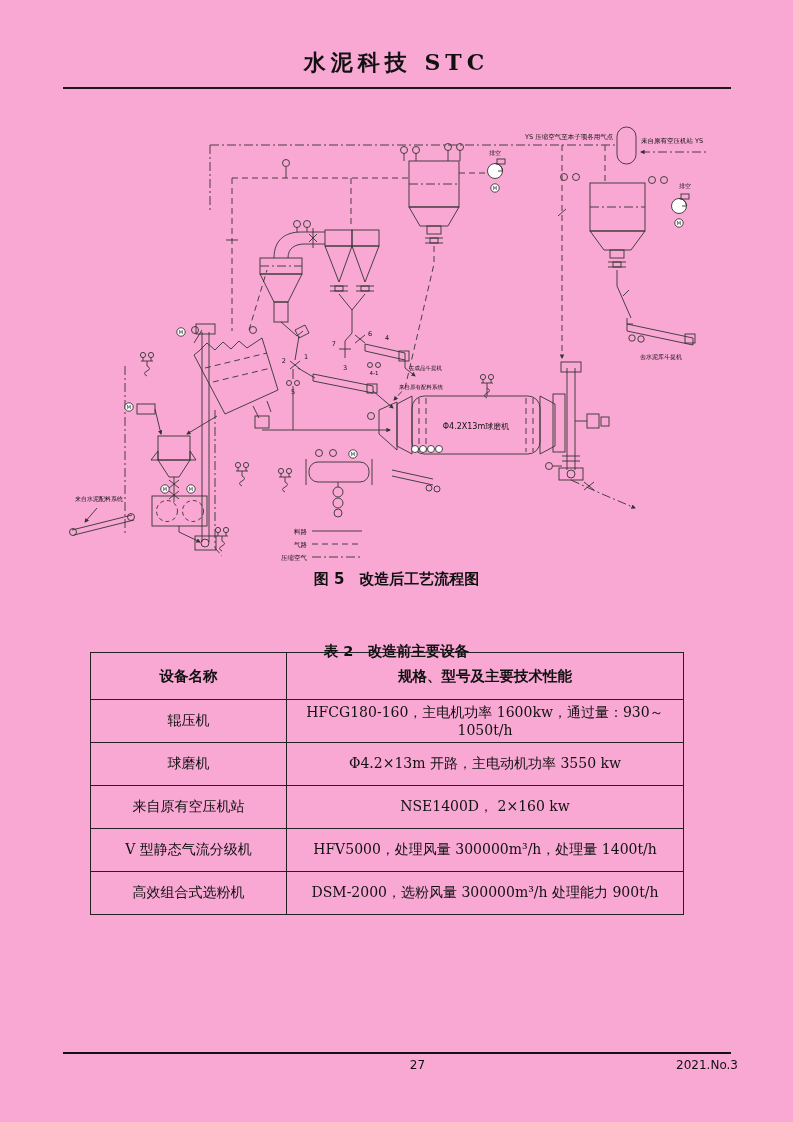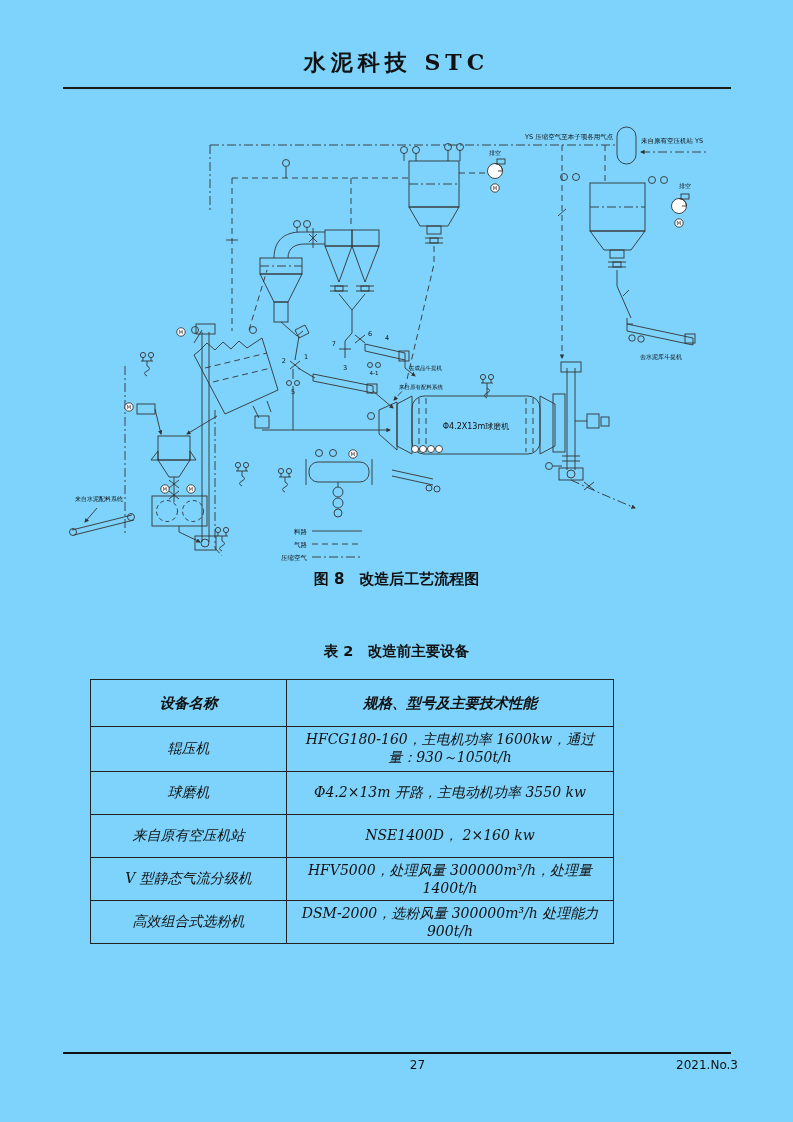--- a/index.html
+++ b/index.html
@@ -1,34 +1,34 @@
 <!DOCTYPE html>
 <html><head>
 <meta charset="utf-8">
 <style>
   html,body{margin:0;padding:0;background:#888;}
-  .page{position:relative;width:793px;height:1122px;background:#7dd3fc;margin:0 auto;
+  .page{position:relative;width:793px;height:1122px;background:#f9a8d4;margin:0 auto;
         font-family:"DejaVu Serif","Liberation Serif",serif;color:#111;overflow:hidden;}
   .journal-title{position:absolute;top:48px;left:0;width:100%;text-align:center;
         font-size:22px;font-weight:bold;letter-spacing:5px;font-family:"DejaVu Serif",serif;}
   .header-rule{position:absolute;top:87px;left:63px;width:668px;height:2px;background:#1a1a1a;}
   .figure-wrap{position:absolute;top:118px;left:57px;width:680px;height:470px;text-align:center;}
   svg{display:block;}
   svg text{font-family:"DejaVu Sans","Liberation Sans",sans-serif;fill:#111;}
   .ln{stroke:#333;stroke-width:0.9;fill:none;}
   .dash{stroke-dasharray:6 4;}
   .dashdot{stroke-dasharray:9 3 2 3;}
   .dc{stroke-dasharray:4 3;}
   .fw{fill:#fff;}
   .fig-caption{position:absolute;top:570px;left:0;width:100%;text-align:center;
         font-size:15px;font-weight:bold;font-family:"DejaVu Sans",sans-serif;}
   .table-title{position:absolute;top:642px;left:0;width:100%;text-align:center;
         font-size:14.5px;font-weight:bold;font-family:"DejaVu Sans",sans-serif;}
-  table.spec{position:absolute;top:679px;left:90px;width:524px;border-collapse:collapse;
-        font-size:14px;font-style:italic;}
+  table.spec{position:absolute;top:652px;left:90px;width:594px;border-collapse:collapse;
+        font-size:14px;}
   table.spec th,table.spec td{border:1.5px solid #222;text-align:center;padding:4px 6px;}
   table.spec th{height:38px;font-size:14.5px;}
   table.spec td{height:34px;}
   td.c1{width:183px;}
   .footer-rule{position:absolute;top:1052px;left:63px;width:668px;height:2px;background:#111;}
   .footer-page{position:absolute;top:1058px;left:0;width:100%;text-align:center;font-size:12px;
         font-family:"DejaVu Sans",sans-serif;margin-left:21px;}
   .footer-issue{position:absolute;top:1058px;right:55px;font-size:12px;
         font-family:"DejaVu Sans",sans-serif;}
 </style>
@@ -313,21 +313,21 @@
       <text x="250" y="416" font-size="6.5" text-anchor="end">料路</text>
       <path class="ln" d="M255,413 H305"></path>
       <text x="250" y="429" font-size="6.5" text-anchor="end">气路</text>
       <path class="ln dash" d="M255,426 H305"></path>
       <text x="250" y="442" font-size="6.5" text-anchor="end">压缩空气</text>
       <path class="ln dashdot" d="M255,439 H305"></path>
     </g>
   </svg>
   </div>
 
-  <div class="fig-caption">图 8　改造后工艺流程图</div>
+  <div class="fig-caption">图 5　改造后工艺流程图</div>
 
   <div class="table-title">表 2　改造前主要设备</div>
 
   <table class="spec">
     <tbody>
         <tr>
       <th class="c1">设备名称</th>
       <th>规格、型号及主要技术性能</th>
     </tr>
     <tr>

